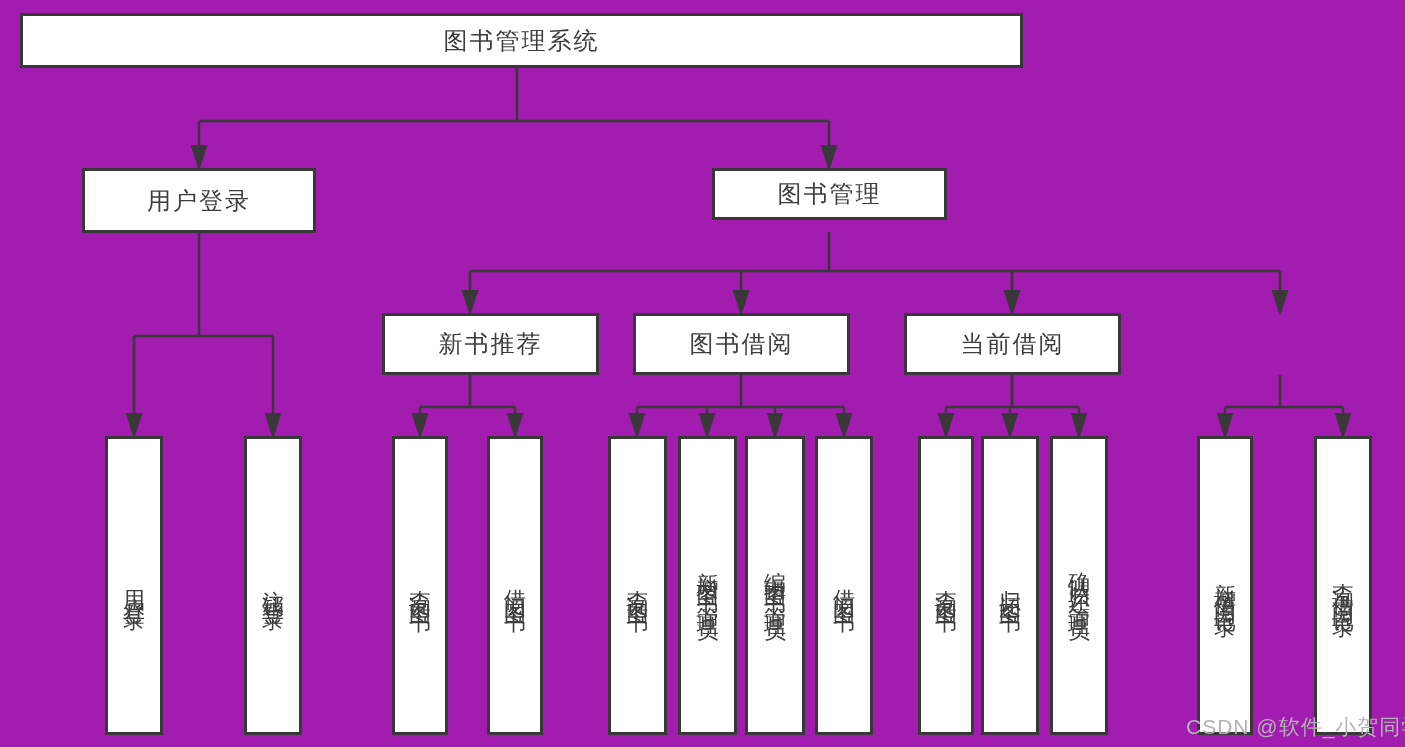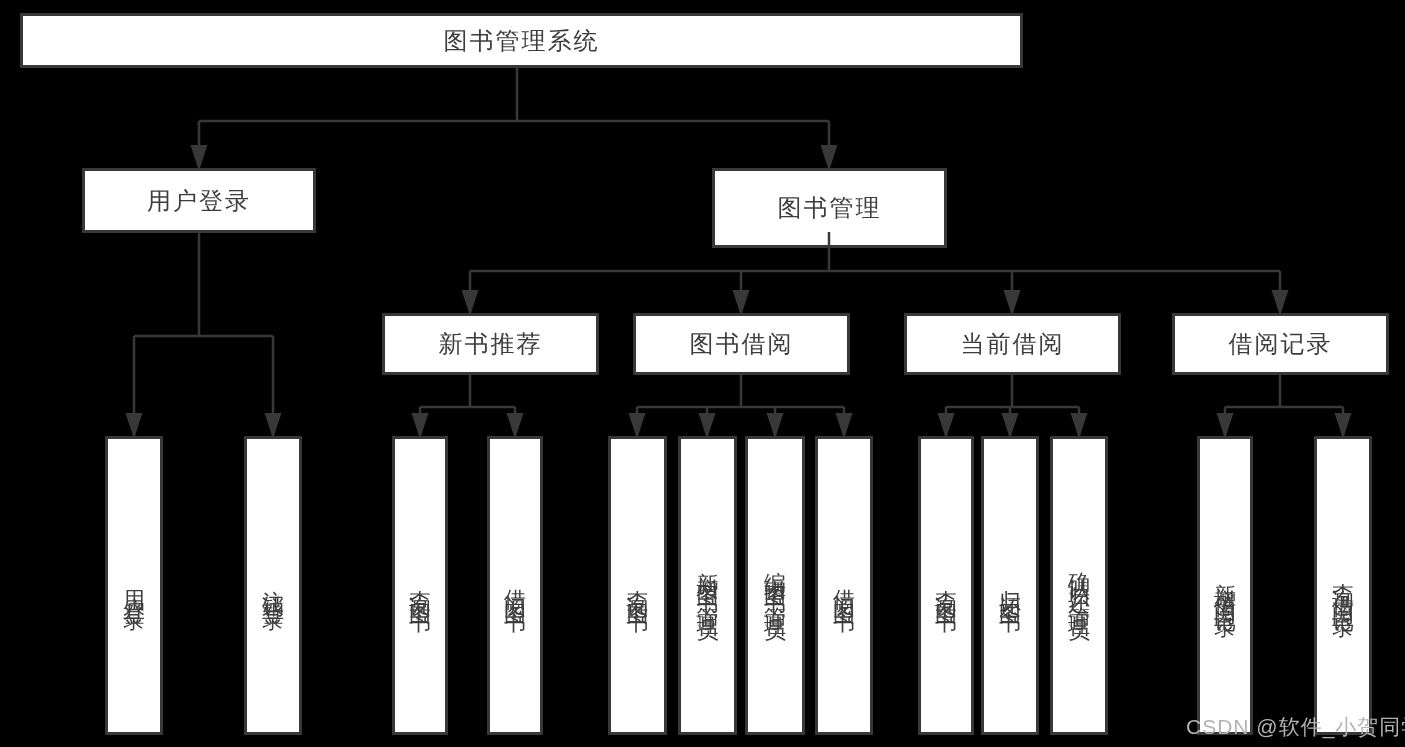--- a/index.html
+++ b/index.html
@@ -4,21 +4,21 @@
 <style>
   html, body { margin: 0; padding: 0; }
   body {
     font-family: "Liberation Sans", sans-serif;
     background: #ffffff;
   }
   #canvas {
     position: relative;
     width: 1405px;
     height: 747px;
-    background: #000000;
+    background: #a21caf;
     overflow: hidden;
   }
   .box {
     position: absolute;
     box-sizing: border-box;
     background: #ffffff;
     border: 3px solid #383838;
     display: flex;
     align-items: center;
     justify-content: center;
@@ -51,21 +51,21 @@
     z-index: 4;
     font-size: 21px;
     color: #b3b3b3;
     white-space: nowrap;
     letter-spacing: 1px;
   }
 
   
   #n-root           { left: 20px;   top: 13px;  width: 1003px; height: 55px; }
   #n-user-login     { left: 82px;   top: 168px; width: 234px;  height: 65px; }
-  #n-book-mgmt      { left: 712px;  top: 168px; width: 235px;  height: 80px; justify-content: center; }
+  #n-book-mgmt      { left: 712px;  top: 168px; width: 235px;  height: 52px; justify-content: center; }
   #n-new-book       { left: 362px;  top: 313px; width: 217px;  height: 62px; margin-left: 20px; }
   #n-book-borrow    { left: 633px;  top: 313px; width: 217px;  height: 62px; }
   #n-current-borrow { left: 904px;  top: 313px; width: 217px;  height: 62px; }
   #n-borrow-records { left: 1172px; top: 313px; width: 217px;  height: 62px; }
 
   .leaf { top: 436px; height: 299px; }
   #l-user-login { left: 105px;  width: 58px; }
   #l-logout     { left: 244px;  width: 58px; }
   #l-rec-query  { left: 392px;  width: 56px; }
   #l-rec-borrow { left: 487px;  width: 56px; }
@@ -96,23 +96,20 @@
   </div>
 
   <div class="box hbox" id="n-new-book">
     <span>新书推荐</span>
   </div>
   <div class="box hbox" id="n-current-borrow">
     <span>当前借阅</span>
   </div>
   <div class="box hbox" id="n-book-borrow">
     <span>图书借阅</span>
-  </div>
-  <div class="box hbox" id="n-borrow-records">
-    <span>借阅记录</span>
   </div>
 
   <div class="box vbox leaf" id="l-user-login">
     <span>用户登录</span>
   </div>
   <div class="box vbox leaf" id="l-logout">
     <span>注销登录</span>
   </div>
 
   <div class="box vbox leaf" id="l-rec-query">

